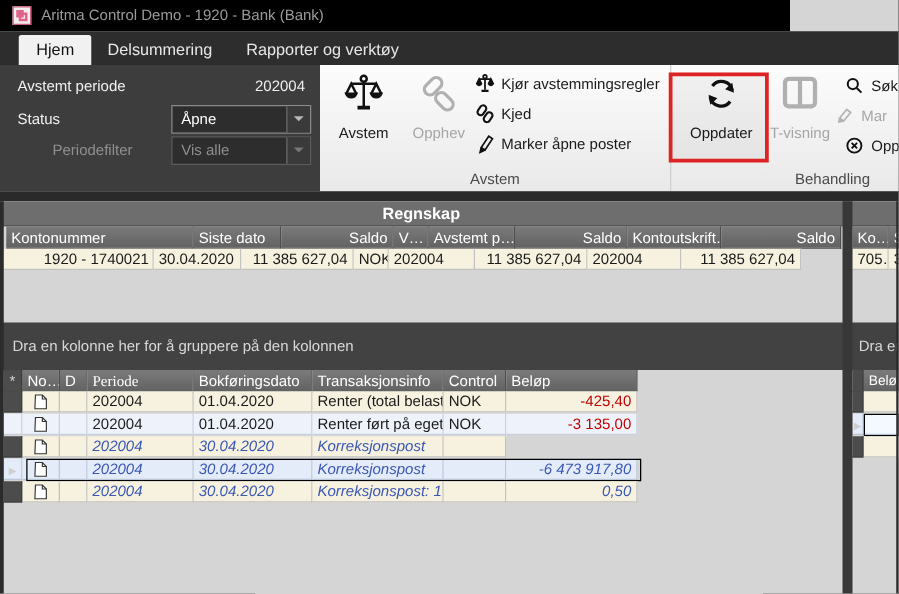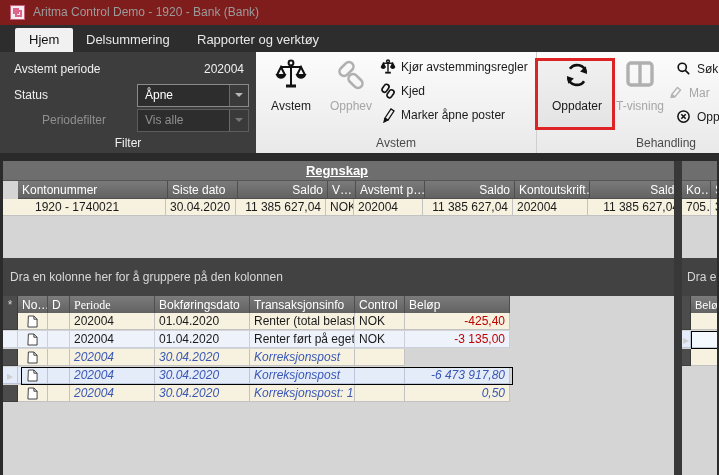--- a/index.html
+++ b/index.html
@@ -3,21 +3,21 @@
 <meta charset="utf-8">
 <style>
   * { margin:0; padding:0; box-sizing:border-box; }
   html,body { background:#1e1e1e; }
   .window {
     position:relative; width:719px; height:475px; overflow:hidden;
     font-family:"Liberation Sans", sans-serif; font-size:12px;
     background:#d5d5d5; color:#1a1a1a;
   }
   
-  .titlebar { position:absolute; left:0; top:0; width:719px; height:25px; background:#7f1d1d; }
+  .titlebar { position:absolute; left:0; top:0; width:632px; height:25px; background:#000000; }
   .app-icon { position:absolute; left:10px; top:5px; width:15px; height:15px; background:#f4eef0; border:1px solid #c95f7d; }
   .app-icon .sq1 { position:absolute; left:2px; top:2px; width:6px; height:6px; background:#e0648a; }
   .app-icon .sq2 { position:absolute; left:4px; top:4px; width:7px; height:7px; border:2px solid #e0648a; background:transparent; }
   .title-text { position:absolute; left:33px; top:5px; color:#9b9b9b; font-size:12px; }
   
   .tabrow { position:absolute; left:0; top:25px; width:719px; height:27px; background:#2d2d2d; }
   .tab { position:absolute; top:3px; height:24px; line-height:24px; padding:0 14px; color:#e8e8e8; font-size:13px; }
   .tab.active { background:#f1f1f1; color:#111; border-radius:2px 2px 0 0; }
   
   .ribbon { position:absolute; left:0; top:52px; width:719px; height:101px; background:linear-gradient(#fcfcfc,#e9e9e9); }
@@ -46,21 +46,21 @@
   .smallbtn .sicon { position:absolute; left:0; top:1px; }
   .smallbtn .slabel { position:absolute; left:21px; top:2px; white-space:nowrap; color:#1a1a1a; }
   .smallbtn.disabled .slabel { color:#a6a6a6; }
   .red-box { position:absolute; left:535px; top:58px; width:80px; height:72px; border:3px solid #dd2323; background:rgba(0,0,0,0.04); z-index:6; }
   
   .main { position:absolute; left:0; top:161px; width:719px; height:314px; background:#d5d5d5; }
   .edge-l { position:absolute; left:0; top:0; width:3px; height:314px; background:#2b2b2b; }
   .edge-r { position:absolute; right:0; top:0; width:2px; height:314px; background:#2b2b2b; }
   .divider { position:absolute; left:674px; top:0; width:8px; height:314px; background:#383838; }
   .banner { position:absolute; left:0; top:0; width:719px; height:20px; background:#6e6e6e; border-bottom:1px solid #555; }
-  .banner .btxt { position:absolute; left:0; top:2px; width:674px; text-align:center; color:#fff; font-weight:bold; font-size:13px;text-decoration:underline; }
+  .banner .btxt { position:absolute; left:0; top:2px; width:674px; text-align:center; color:#fff; font-weight:bold; font-size:13px; }
   .hdr-row { position:absolute; display:flex; }
   .hcell { height:18px; line-height:18px; background:linear-gradient(#7b7b7b,#626262); color:#fff; border-right:1px solid #4e4e4e; border-bottom:1px solid #4e4e4e; padding:0 4px; overflow:hidden; white-space:nowrap; }
   .hcell.num { text-align:right; }
   .drow { position:absolute; display:flex; }
   .dcell { height:17px; line-height:17px; border-right:1px solid #c2c2c2; border-bottom:1px solid #c2c2c2; padding:0 4px; overflow:hidden; white-space:nowrap; background:#f6f2df; }
   .dcell.num { text-align:right; }
   .groupband { position:absolute; left:0; top:97px; width:719px; height:38px; background:#424242; color:#d8d8d8; }
   .groupband .gtxt { position:absolute; left:10px; top:12px; white-space:nowrap; }
   .groupband .gtxt2 { position:absolute; left:687px; top:12px; white-space:nowrap; width:32px; overflow:hidden; }
   
@@ -102,21 +102,20 @@
       <div class="f-lbl" style="top:36px;">Status</div>
       <div class="dd" style="top:32px;">
         <span class="dd-txt">Åpne</span>
         <span class="dd-btn"></span>
       </div>
       <div class="f-lbl dim" style="top:61px;">Periodefilter</div>
       <div class="dd disabled" style="top:57px;">
         <span class="dd-txt">Vis alle</span>
         <span class="dd-btn"></span>
       </div>
-      <div class="grp-label">Filter</div>
     </div>
 
     <div class="g-avstem">
       <div class="bigbtn" style="left:6px; width:58px;">
         <span>
           <svg width="32" height="34" viewBox="0 0 32 34">
               <g stroke="#111" stroke-width="2" fill="none">
             <circle cx="16" cy="5" r="2.4"></circle>
                 <line x1="16" y1="8" x2="16" y2="27"></line>
                 <line x1="11" y1="28" x2="21" y2="28" stroke-width="3"></line>
@@ -249,33 +248,33 @@
   <div class="red-box"></div>
 
   <div class="gap-band"></div>
 
   <div class="main">
 
     <div class="banner">
       <div class="btxt">Regnskap</div>
     </div>
 
-    <div class="hdr-row" style="left:18px; top:20px;">
+    <div class="hdr-row" style="left:5px; top:20px;">
       <div class="hcell" style="width:150px;">Kontonummer</div>
       <div class="hcell" style="width:70px;">Siste dato</div>
       <div class="hcell num" style="width:90px;">Saldo</div>
       <div class="hcell" style="width:28px;">V…</div>
       <div class="hcell" style="width:69px;">Avstemt p…</div>
       <div class="hcell num" style="width:90px;">Saldo</div>
       <div class="hcell" style="width:75px;">Kontoutskrift…</div>
       <div class="hcell num" style="width:96px;">Saldo</div>
     </div>
 
     <div class="drow" style="left:3px; top:38px;">
-      <div class="dcell" style="width:163px;padding-left:32px;">1920 - 1740021</div>
+      <div class="dcell" style="width:120px;padding-left:32px;">1920 - 1740021</div>
       <div class="dcell" style="width:70px;">30.04.2020</div>
       <div class="dcell num" style="width:90px;">11 385 627,04</div>
       <div class="dcell" style="width:28px;">NOK</div>
       <div class="dcell" style="width:69px;">202004</div>
       <div class="dcell num" style="width:90px;">11 385 627,04</div>
       <div class="dcell" style="width:75px;">202004</div>
       <div class="dcell num" style="width:96px;">11 385 627,04</div>
     </div>
 
     <div class="hdr-row" style="left:682px; top:20px;">

